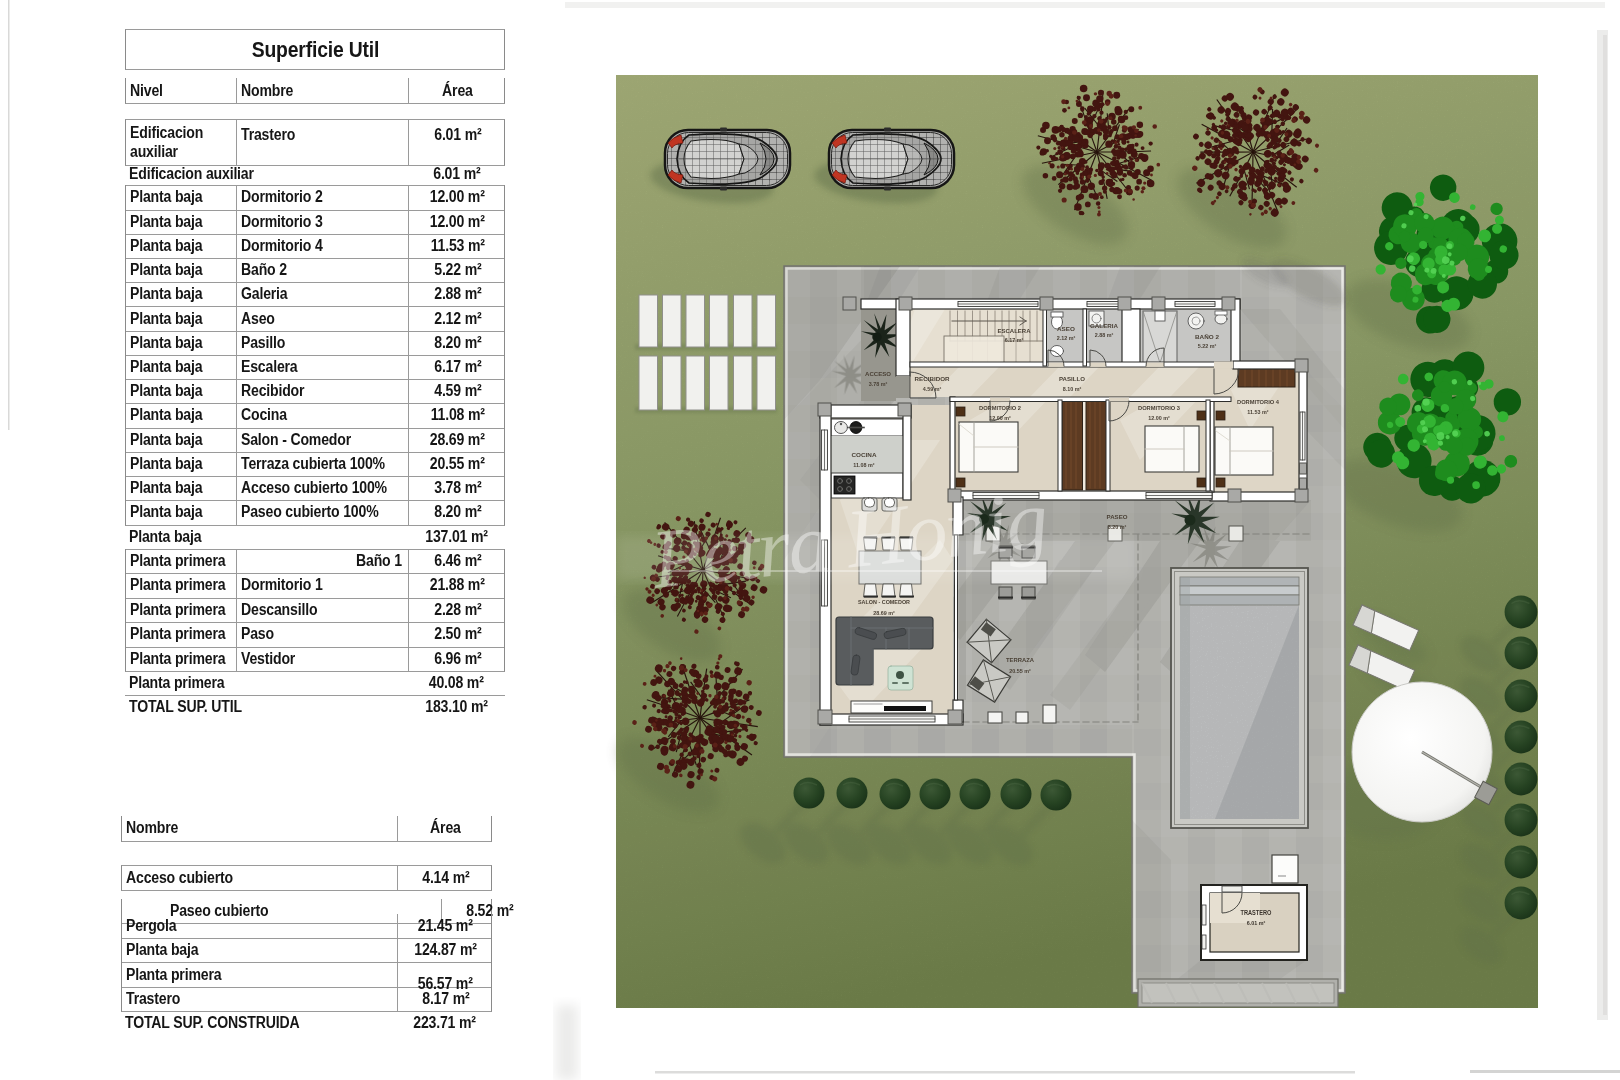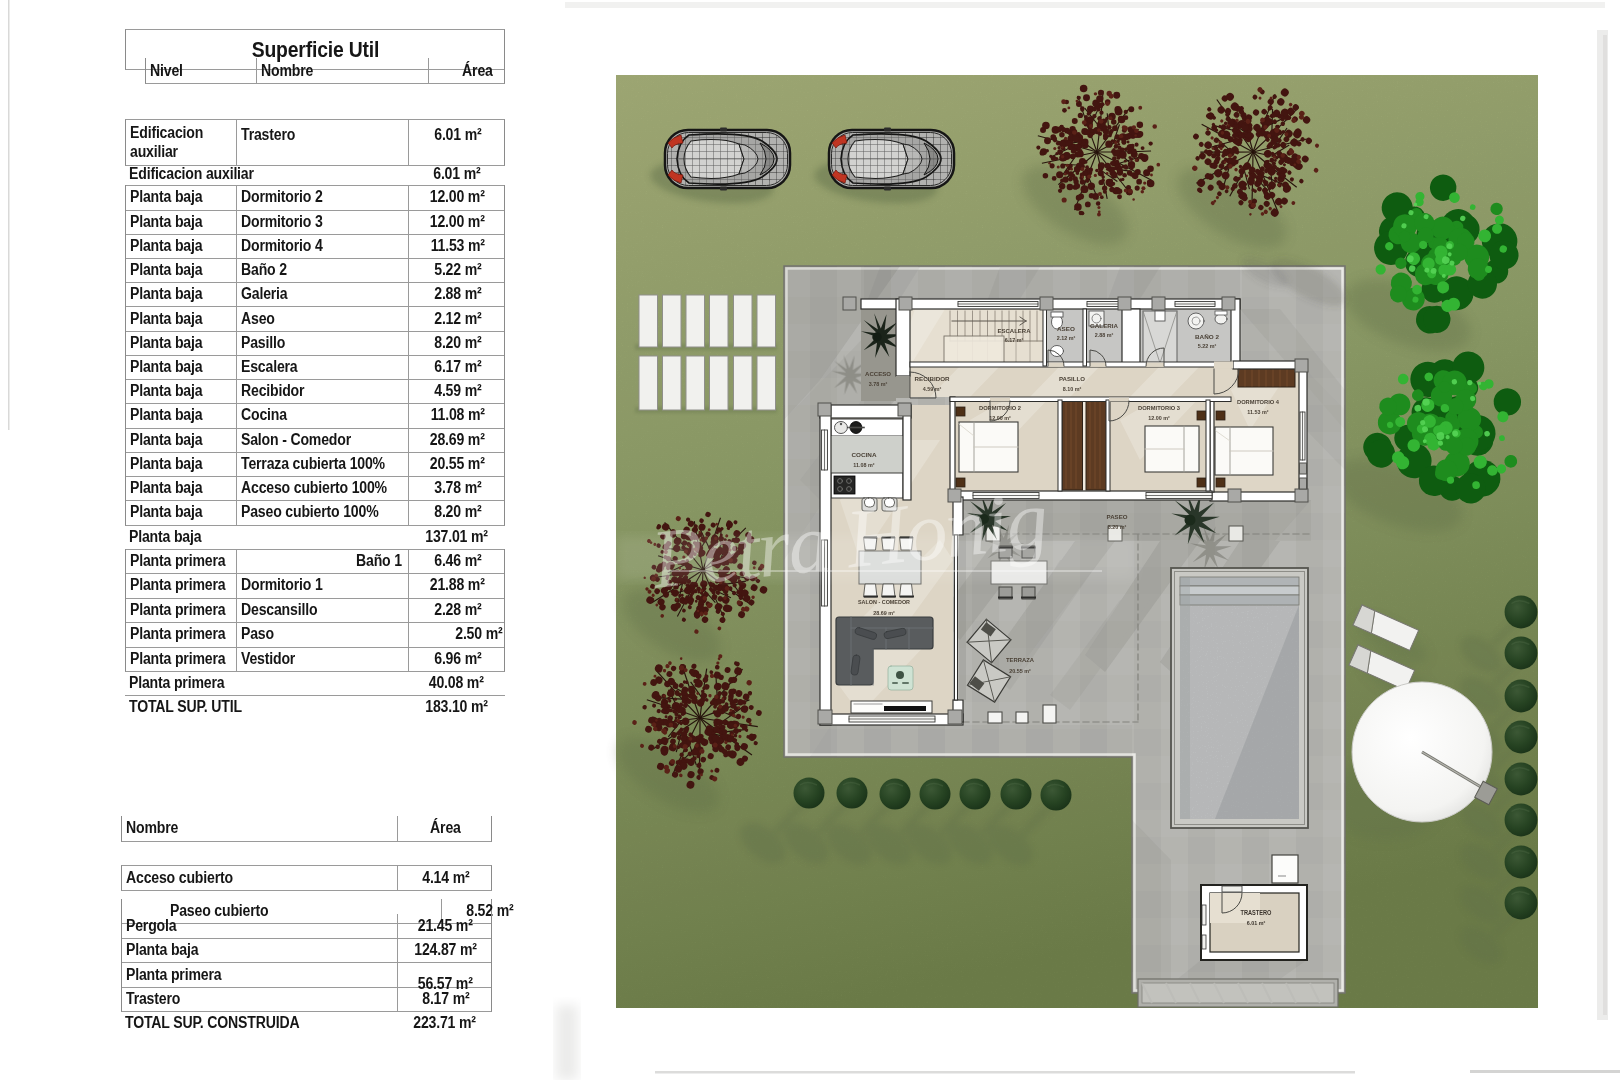--- a/index.html
+++ b/index.html
@@ -14,21 +14,21 @@
   .tx{display:inline-block;transform:scaleX(0.88);transform-origin:0 50%;white-space:nowrap;font-weight:bold;letter-spacing:-0.2px;}
   .tc{display:inline-block;transform:scaleX(0.88);transform-origin:50% 50%;white-space:nowrap;font-weight:bold;letter-spacing:-0.2px;}
 </style>
 </head>
 <body>
 
 <div id="t1" class="abs" style="left:125px;top:29px;width:380px;height:694px;font-size:16px;">
     <div class="row" style="top: 0px; height: 39px; border-width: 1px; border-style: solid; border-color: rgb(154, 154, 154) rgb(138, 138, 138); justify-content: center;">
       <span class="tc" style="font-size:22px;">Superficie Util</span>
     </div>
-    <div class="row" style="top: 29px; height: 25px; border-left: 1px solid rgb(138, 138, 138); border-right: 1px solid rgb(138, 138, 138); border-bottom: 1px solid rgb(154, 154, 154); margin-left: 20px;">
+    <div class="row" style="top: 49px; height: 25px; border-left: 1px solid rgb(138, 138, 138); border-right: 1px solid rgb(138, 138, 138); border-bottom: 1px solid rgb(154, 154, 154);">
       <div class="c1" style="width: 111px; flex: 0 0 111px; border-right: 1px solid rgb(154, 154, 154);">
         <span class="tx">Nivel</span>
       </div>
       <div class="c2" style="width: 172px; flex: 0 0 172px; border-right: 1px solid rgb(154, 154, 154);">
         <span class="tx">Nombre</span>
       </div>
       <div class="c3" style="width: 97px; flex: 0 0 97px;">
         <span class="tc">Área</span>
       </div>
     </div>
@@ -246,21 +246,21 @@
         <span class="tc">2.28 m²</span>
       </div>
     </div>
     <div class="row" style="top: 593.02px; height: 24.5px; border-left: 1px solid rgb(138, 138, 138); border-right: 1px solid rgb(138, 138, 138); border-bottom: 1px solid rgb(154, 154, 154);">
       <div class="c1" style="width: 111px; flex: 0 0 111px; border-right: 1px solid rgb(154, 154, 154);">
         <span class="tx">Planta primera</span>
       </div>
       <div class="c2" style="width: 172px; flex: 0 0 172px; border-right: 1px solid rgb(154, 154, 154);">
         <span class="tx">Paso</span>
       </div>
-      <div class="c3" style="width: 97px; flex: 0 0 97px; justify-content: flex-end;">
+      <div class="c3" style="width: 97px; flex: 0 0 97px;">
         <span class="tc">2.50 m²</span>
       </div>
     </div>
     <div class="row" style="top: 617.52px; height: 24.5px; border-left: 1px solid rgb(138, 138, 138); border-right: 1px solid rgb(138, 138, 138); border-bottom: 1px solid rgb(154, 154, 154);">
       <div class="c1" style="width: 111px; flex: 0 0 111px; border-right: 1px solid rgb(154, 154, 154);">
         <span class="tx">Planta primera</span>
       </div>
       <div class="c2" style="width: 172px; flex: 0 0 172px; border-right: 1px solid rgb(154, 154, 154);">
         <span class="tx">Vestidor</span>
       </div>

